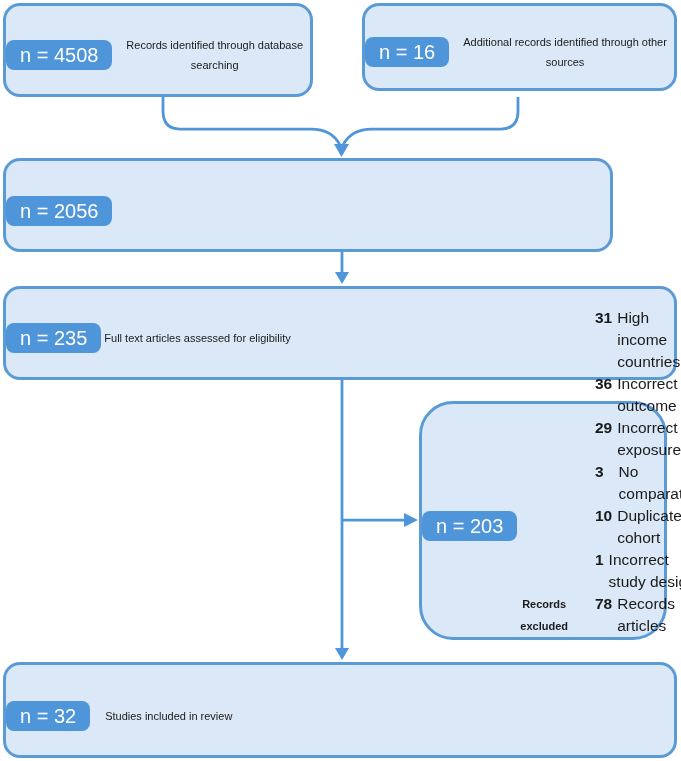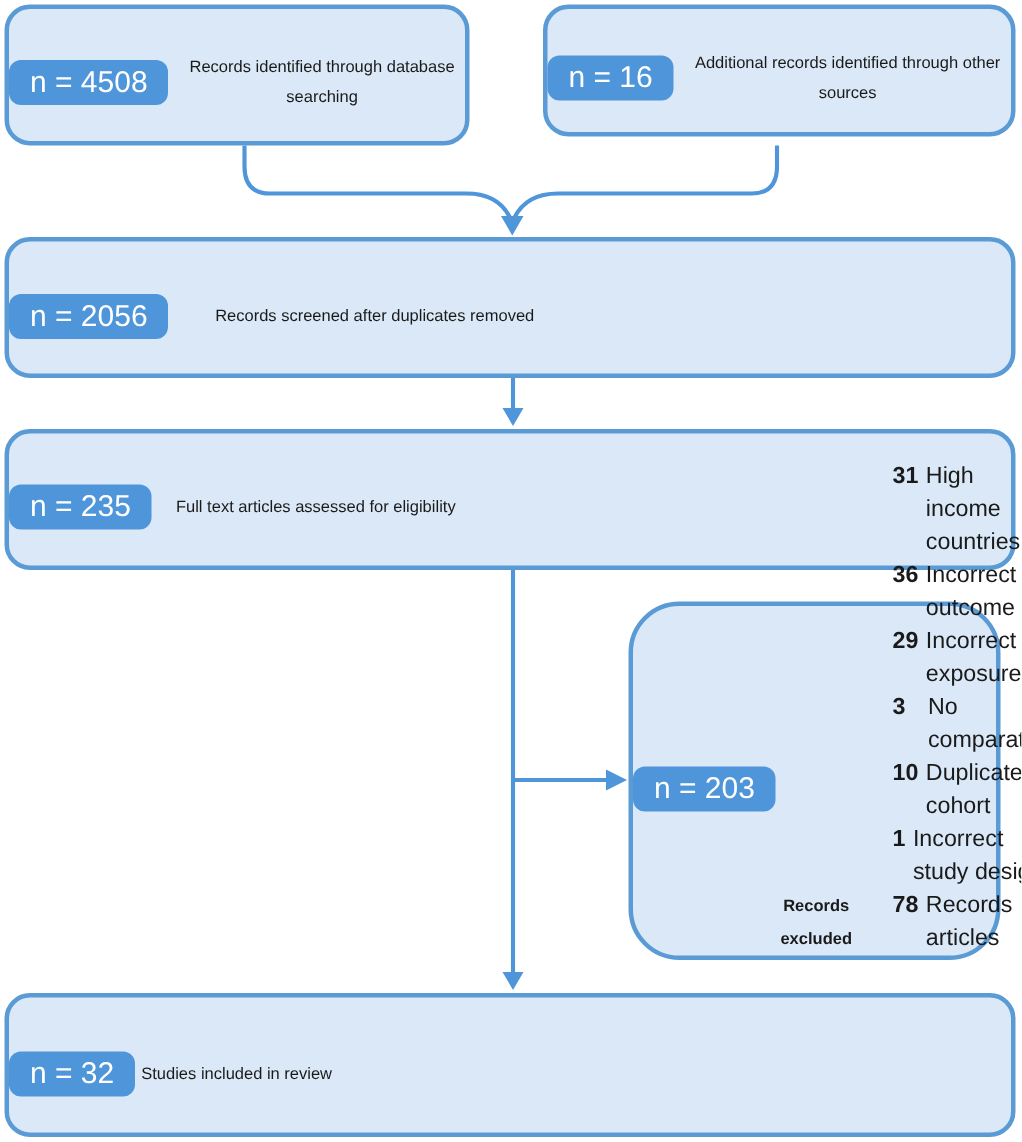--- a/index.html
+++ b/index.html
@@ -28,23 +28,23 @@
     font-size:20px;line-height:22px;
     padding:4px 14px;
     white-space:nowrap;
   }
   .label{
     font-size:11px;line-height:20px;text-align:center;color:var(--text);
   }
   
   #box-db      {left:3px;  top:3px;   width:310px;height:94px; padding-top:9px; gap:7px;}
   #box-other   {left:362px;top:3px;   width:315px;height:88px; padding-top:9px; gap:7px;}
-  #box-screened{left:3px;  top:158px; width:674px;height:94px; padding-top:11px;gap:31px;}
-  #box-fulltext{left:3px;  top:286px; width:674px;height:94px; padding-top:10px;gap:16px;}
-  #box-included{left:3px;  top:662px; width:674px;height:96px; padding-top:12px;gap:4px;}
+  #box-screened{left:3px;  top:158px; width:610px;height:94px; padding-top:11px;gap:3px;}
+  #box-fulltext{left:3px;  top:286px; width:674px;height:94px; padding-top:10px;gap:3px;}
+  #box-included{left:3px;  top:662px; width:674px;height:96px; padding-top:12px;gap:15px;}
   #box-db .label{max-width:290px;}
   #box-other .label{max-width:300px;}
   #box-excluded{
     left:419px;top:401px;width:248px;height:239px;
     border-radius:34px;
     padding-top:10px;gap:3px;
     align-items:flex-end;
   }
   #box-excluded .badge{align-self:center;}
   .x-title{
@@ -84,21 +84,20 @@
     <div class="label">Records identified through database searching</div>
   </div>
 
   <div class="box" id="box-other">
     <div class="badge">n = 16</div>
     <div class="label">Additional records identified through other sources</div>
   </div>
 
   <div class="box" id="box-screened">
     <div class="badge">n = 2056</div>
-    <div class="label">Records screened after duplicates removed</div>
   </div>
 
   <div class="box" id="box-fulltext">
     <div class="badge">n = 235</div>
     <div class="label">Full text articles assessed for eligibility</div>
   </div>
 
   <div class="box" id="box-excluded">
     <div class="badge">n = 203</div>
     <div class="x-title">Records excluded</div>

